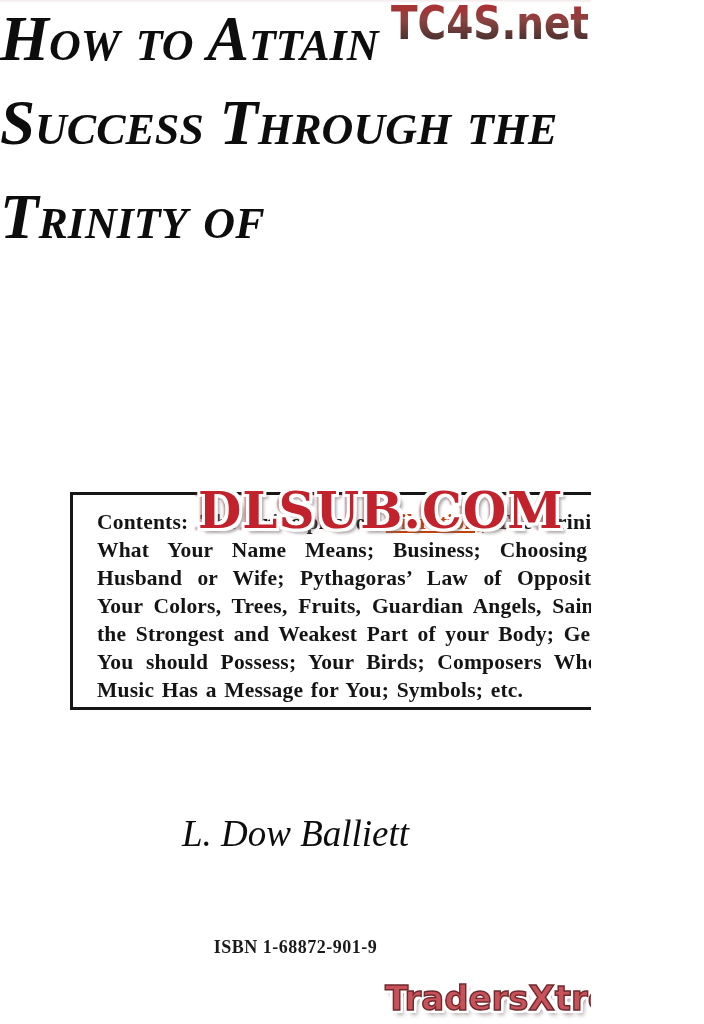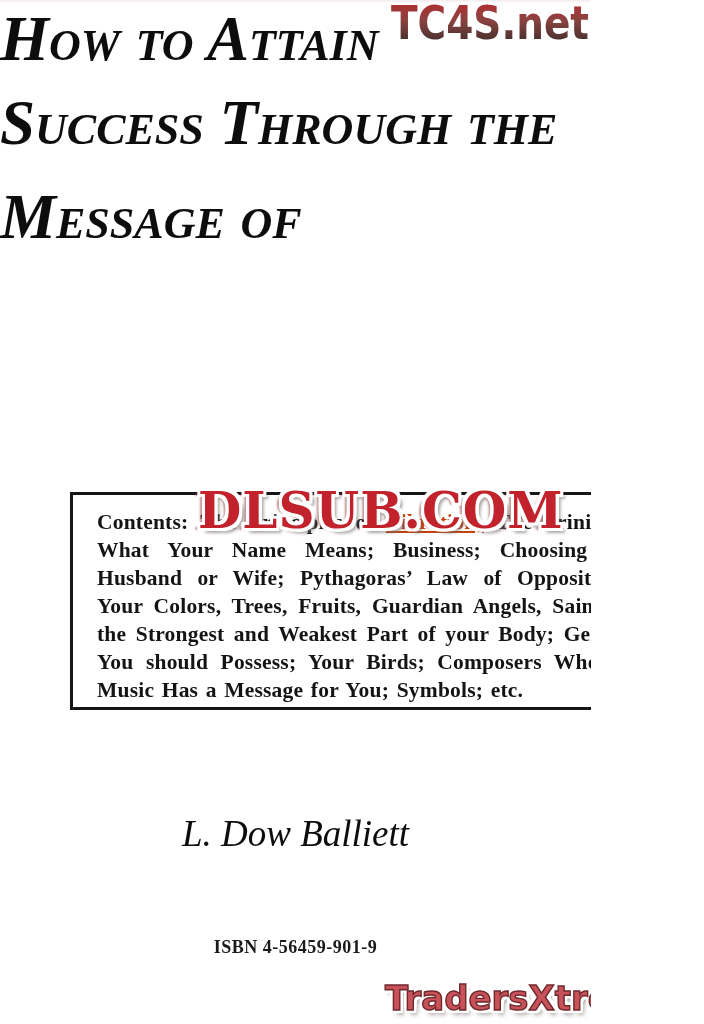--- a/index.html
+++ b/index.html
@@ -99,26 +99,26 @@
           <stop offset="0.45" stop-color="#8a4340"></stop>
           <stop offset="1" stop-color="#2b2826"></stop>
         </linearGradient>
       </defs>
       <text x="2" y="41" font-family="DejaVu Sans, sans-serif" font-weight="bold" font-size="46" fill="url(#tc4sGrad)" textLength="198" lengthAdjust="spacingAndGlyphs">TC4S.net</text>
     </svg>
   </div>
 
   <div class="title-line tl1">How to Attain</div>
   <div class="title-line tl2">Success Through the</div>
-  <div class="title-line tl3">Message of</div>
+  <div class="title-line tl3">Trinity of</div>
 
   <div class="contents-box">
     <p class="contents-text"><span>Contents: </span><span>The Principles of </span><span class="red-word">Vibration;</span><span> The Trinity; What Your Name Means; Business; Choosing a Husband or Wife; Pythagoras’ Law of Opposites; Your Colors, Trees, Fruits, Guardian Angels, Saints; the Strongest and Weakest Part of your Body; Gems You should Possess; Your Birds; Composers Whose Music Has a Message for You; Symbols; etc.</span></p>
   </div>
 
   <div class="dlsub">DLSUB.COM</div>
 
   <div class="author">L. Dow Balliett</div>
-  <div class="isbn">ISBN 4-56459-901-9</div>
+  <div class="isbn">ISBN 1-68872-901-9</div>
 
   <div class="traders">TradersXtreme.com</div>
 
 </div>
 
 </body></html>

